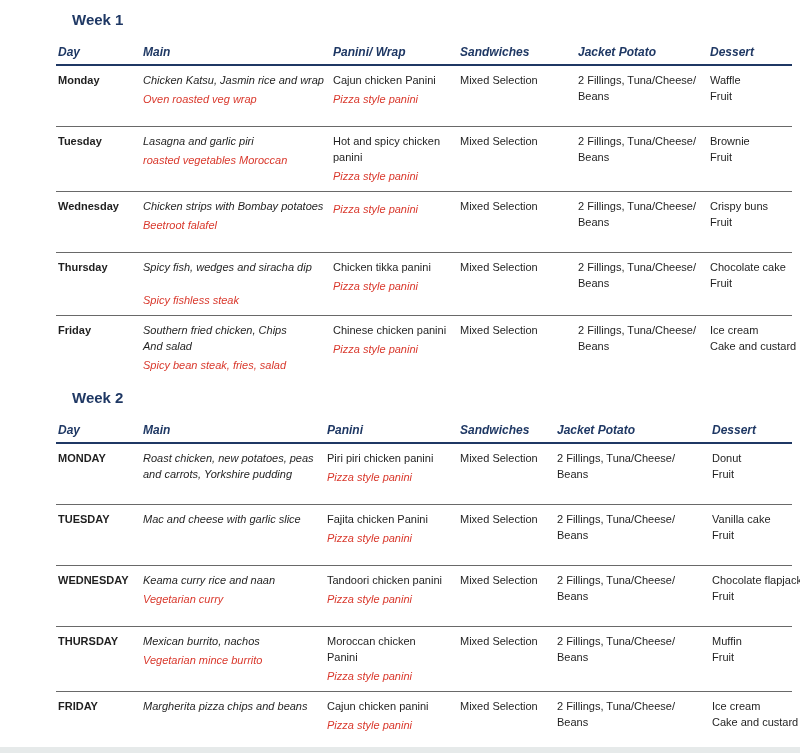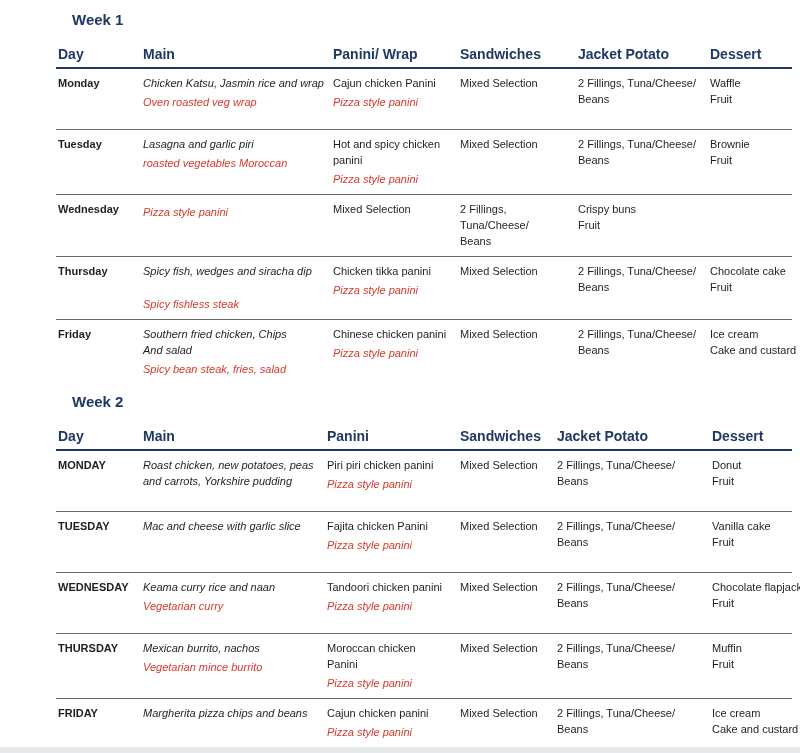--- a/index.html
+++ b/index.html
@@ -21,22 +21,22 @@
   .menu-title{
     color:var(--navy);font-weight:bold;font-size:15px;line-height:18px;
     padding-top:10px;margin-left:16px;
   }
   .week2 .menu-title{padding-top:9px;}
   .header-row{
     display:grid;margin-top:15px;padding-bottom:3px;
     border-bottom:2px solid var(--navy);
   }
   .hcell{
-    color:var(--navy);font-weight:bold;font-size:14px;
-    padding-left:2px;padding-right:6px;
+    color:var(--navy);font-weight:bold;font-size:12px;
+    padding-left:2px;padding-right:6px;font-style:italic;
   }
   .row{
     display:grid;border-bottom:1px solid var(--rowline);
     min-height:61px;padding:7px 0 6px;
   }
   .week1 .grid,.week1 .header-row{grid-template-columns:85px 190px 127px 118px 132px 130px;}
   .week2 .grid,.week2 .header-row{grid-template-columns:85px 184px 133px 97px 155px 128px;}
   .week1 .rows .row:last-child{border-bottom:none;min-height:58px;}
   .week2 .rows .row:last-child{border-bottom:2px solid var(--tbottom);min-height:57px;}
   .cell{padding-left:2px;padding-right:6px;}
@@ -106,20 +106,24 @@
             <div class="line">Beans</div>
           </div>
           <div class="cell">
             <div class="line">Brownie</div>
             <div class="line">Fruit</div>
           </div>
         </div>
         <div class="row grid">
           <div class="cell day">Wednesday</div>
           <div class="cell">
+            <div class="line i">Chicken strips with Bombay potatoes</div>
+            <div class="line ri">Beetroot falafel</div>
+          </div>
+          <div class="cell">
             <div class="line ri">Pizza style panini</div>
           </div>
           <div class="cell">
             <div class="line">Mixed Selection</div>
           </div>
           <div class="cell">
             <div class="line">2 Fillings, Tuna/Cheese/</div>
             <div class="line">Beans</div>
           </div>
           <div class="cell">

